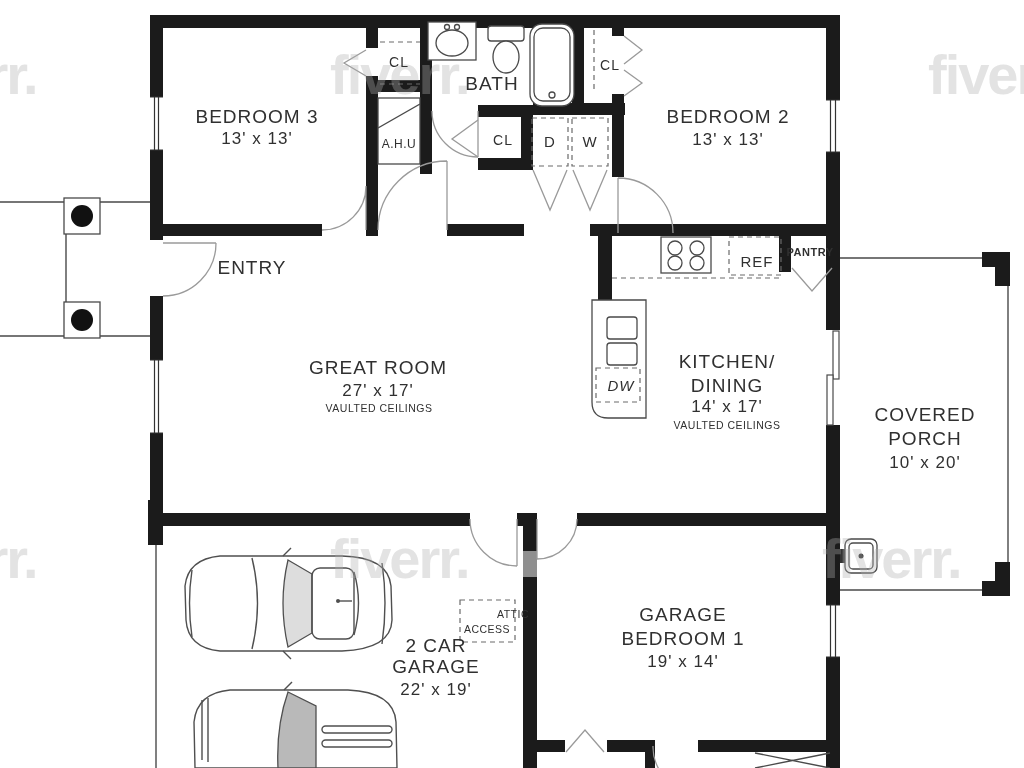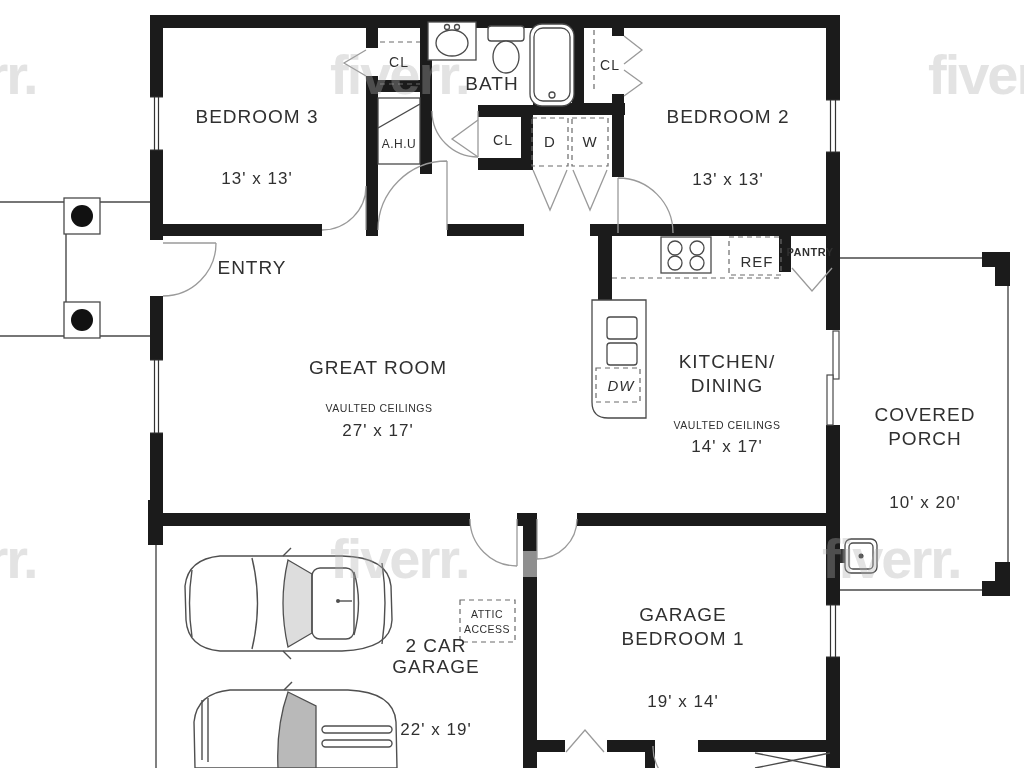--- a/index.html
+++ b/index.html
@@ -9,21 +9,21 @@
   .wall{fill:#1b1b1b;}
   .thin{stroke:#4a4a4a;stroke-width:1.4;fill:none;}
   .fix{stroke:#4a4a4a;stroke-width:1.3;fill:#ffffff;}
   .door{stroke:#9a9a9a;stroke-width:1.3;fill:none;}
   .dash{stroke:#6a6a6a;stroke-width:1.2;fill:none;stroke-dasharray:5,4;}
   .winline{stroke:#333;stroke-width:1.2;fill:none;}
   .car{stroke:#4f4f4f;stroke-width:1.4;fill:none;}
   .lbl{position:absolute;transform:translate(-50%,-50%);color:#303030;white-space:nowrap;
        letter-spacing:1px;}
   .s19{font-size:19px;}
-  .s17{font-size:17px;margin-top:40px;}
+  .s17{font-size:17px;}
   .s15{font-size:15px;}
   .s14{font-size:14px;}
   .s12{font-size:12px;letter-spacing:0.5px;}
   .s11{font-size:11px;letter-spacing:0.5px;font-weight:bold;}
   .s10{font-size:10.5px;letter-spacing:0.5px;}
   .wm{position:absolute;font-size:56px;font-weight:bold;letter-spacing:-2px;
       color:rgba(175,175,175,0.35);z-index:5;}
   .lbl{z-index:6;}
 </style>
 </head>
@@ -303,21 +303,21 @@
 <div class="lbl s17" style="left:925px;top:463px;">10' x 20'</div>
 
 <div class="lbl s19" style="left:436px;top:646px;">2 CAR</div>
 <div class="lbl s19" style="left:436px;top:667px;">GARAGE</div>
 <div class="lbl s17" style="left:436px;top:690px;text-align:center;">22' x 19'</div>
 
 <div class="lbl s19" style="left:683px;top:615px;">GARAGE</div>
 <div class="lbl s19" style="left:683px;top:639px;text-align:right;">BEDROOM 1</div>
 <div class="lbl s17" style="left:683px;top:662px;">19' x 14'</div>
 
-<div class="lbl s10" style="left:487px;top:614px;">ATTIC</div>
+<div class="lbl s10" style="left:513px;top:614px;">ATTIC</div>
 <div class="lbl s10" style="left:487px;top:629px;">ACCESS</div>
 
 <div class="lbl s14" style="left:399px;top:62px;">CL</div>
 <div class="lbl s12" style="left:399px;top:144px;">A.H.U</div>
 <div class="lbl s14" style="left:503px;top:140px;">CL</div>
 <div class="lbl s15" style="left:550px;top:141px;">D</div>
 <div class="lbl s15" style="left:590px;top:141px;">W</div>
 <div class="lbl s14" style="left:610px;top:65px;">CL</div>
 <div class="lbl s11" style="left:810px;top:252px;">PANTRY</div>
 <div class="lbl s15" style="left:757px;top:261px;">REF</div>

